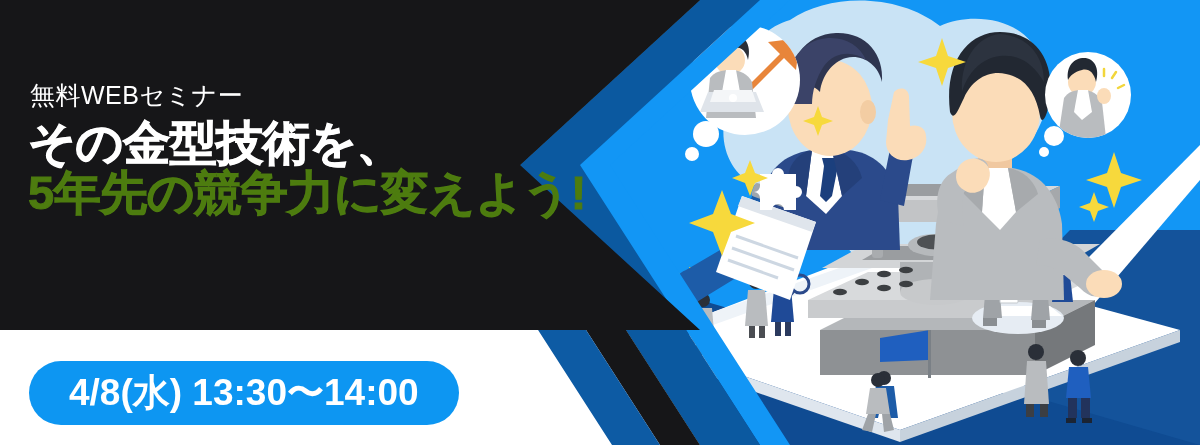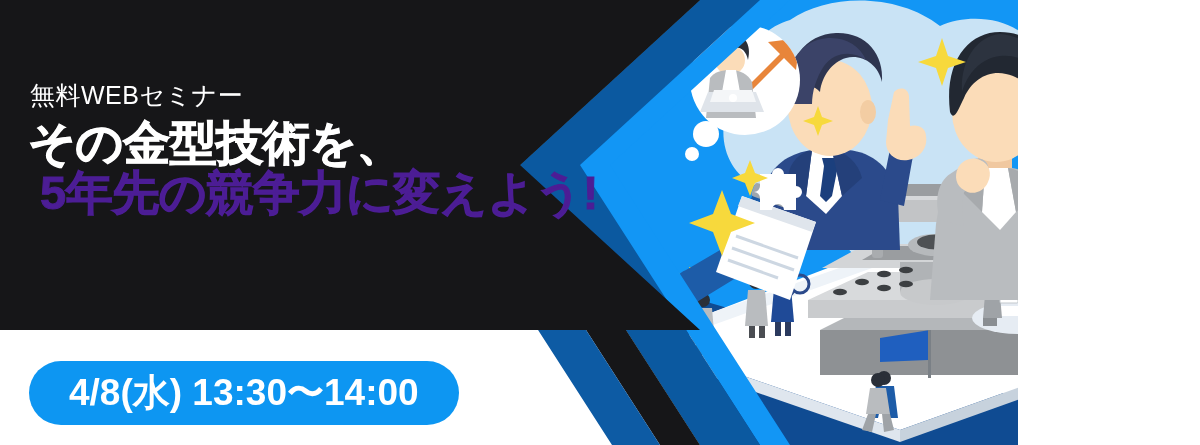--- a/index.html
+++ b/index.html
@@ -1,20 +1,20 @@
 <!DOCTYPE html>
 <html><head>
 <meta charset="utf-8">
 <style>
   html,body{margin:0;padding:0;background:#fff;}
   body{font-family:"Liberation Sans","DejaVu Sans",sans-serif;}
 
   #banner{
     position:relative;
-    width:1018px;height:445px;
+    width:1200px;height:445px;
     overflow:hidden;
     background:#ffffff;
   }
 
   
   #art{
     position:absolute;inset:0;
     width:1200px;height:445px;
   }
 
@@ -49,21 +49,21 @@
     white-space:nowrap;
   }
   .hl-line{
     display:block;
     font-size:47px;
     font-weight:bold;
     letter-spacing:-0.5px;
     -webkit-text-stroke:1px currentColor;
   }
   .hl-white{color:#ffffff;margin-top:7px;}
-  .hl-blue{color:#4c1d95;margin-left:12px;}
+  .hl-blue{color:#4d7c0f;}
 
   
   #datepill{
     position:absolute;left:29px;top:361px;
     z-index:9;
     display:flex;align-items:center;justify-content:center;
     height:64px;
     padding:6px 40px;
     border-radius:32px;
     background:#0d96f2;

